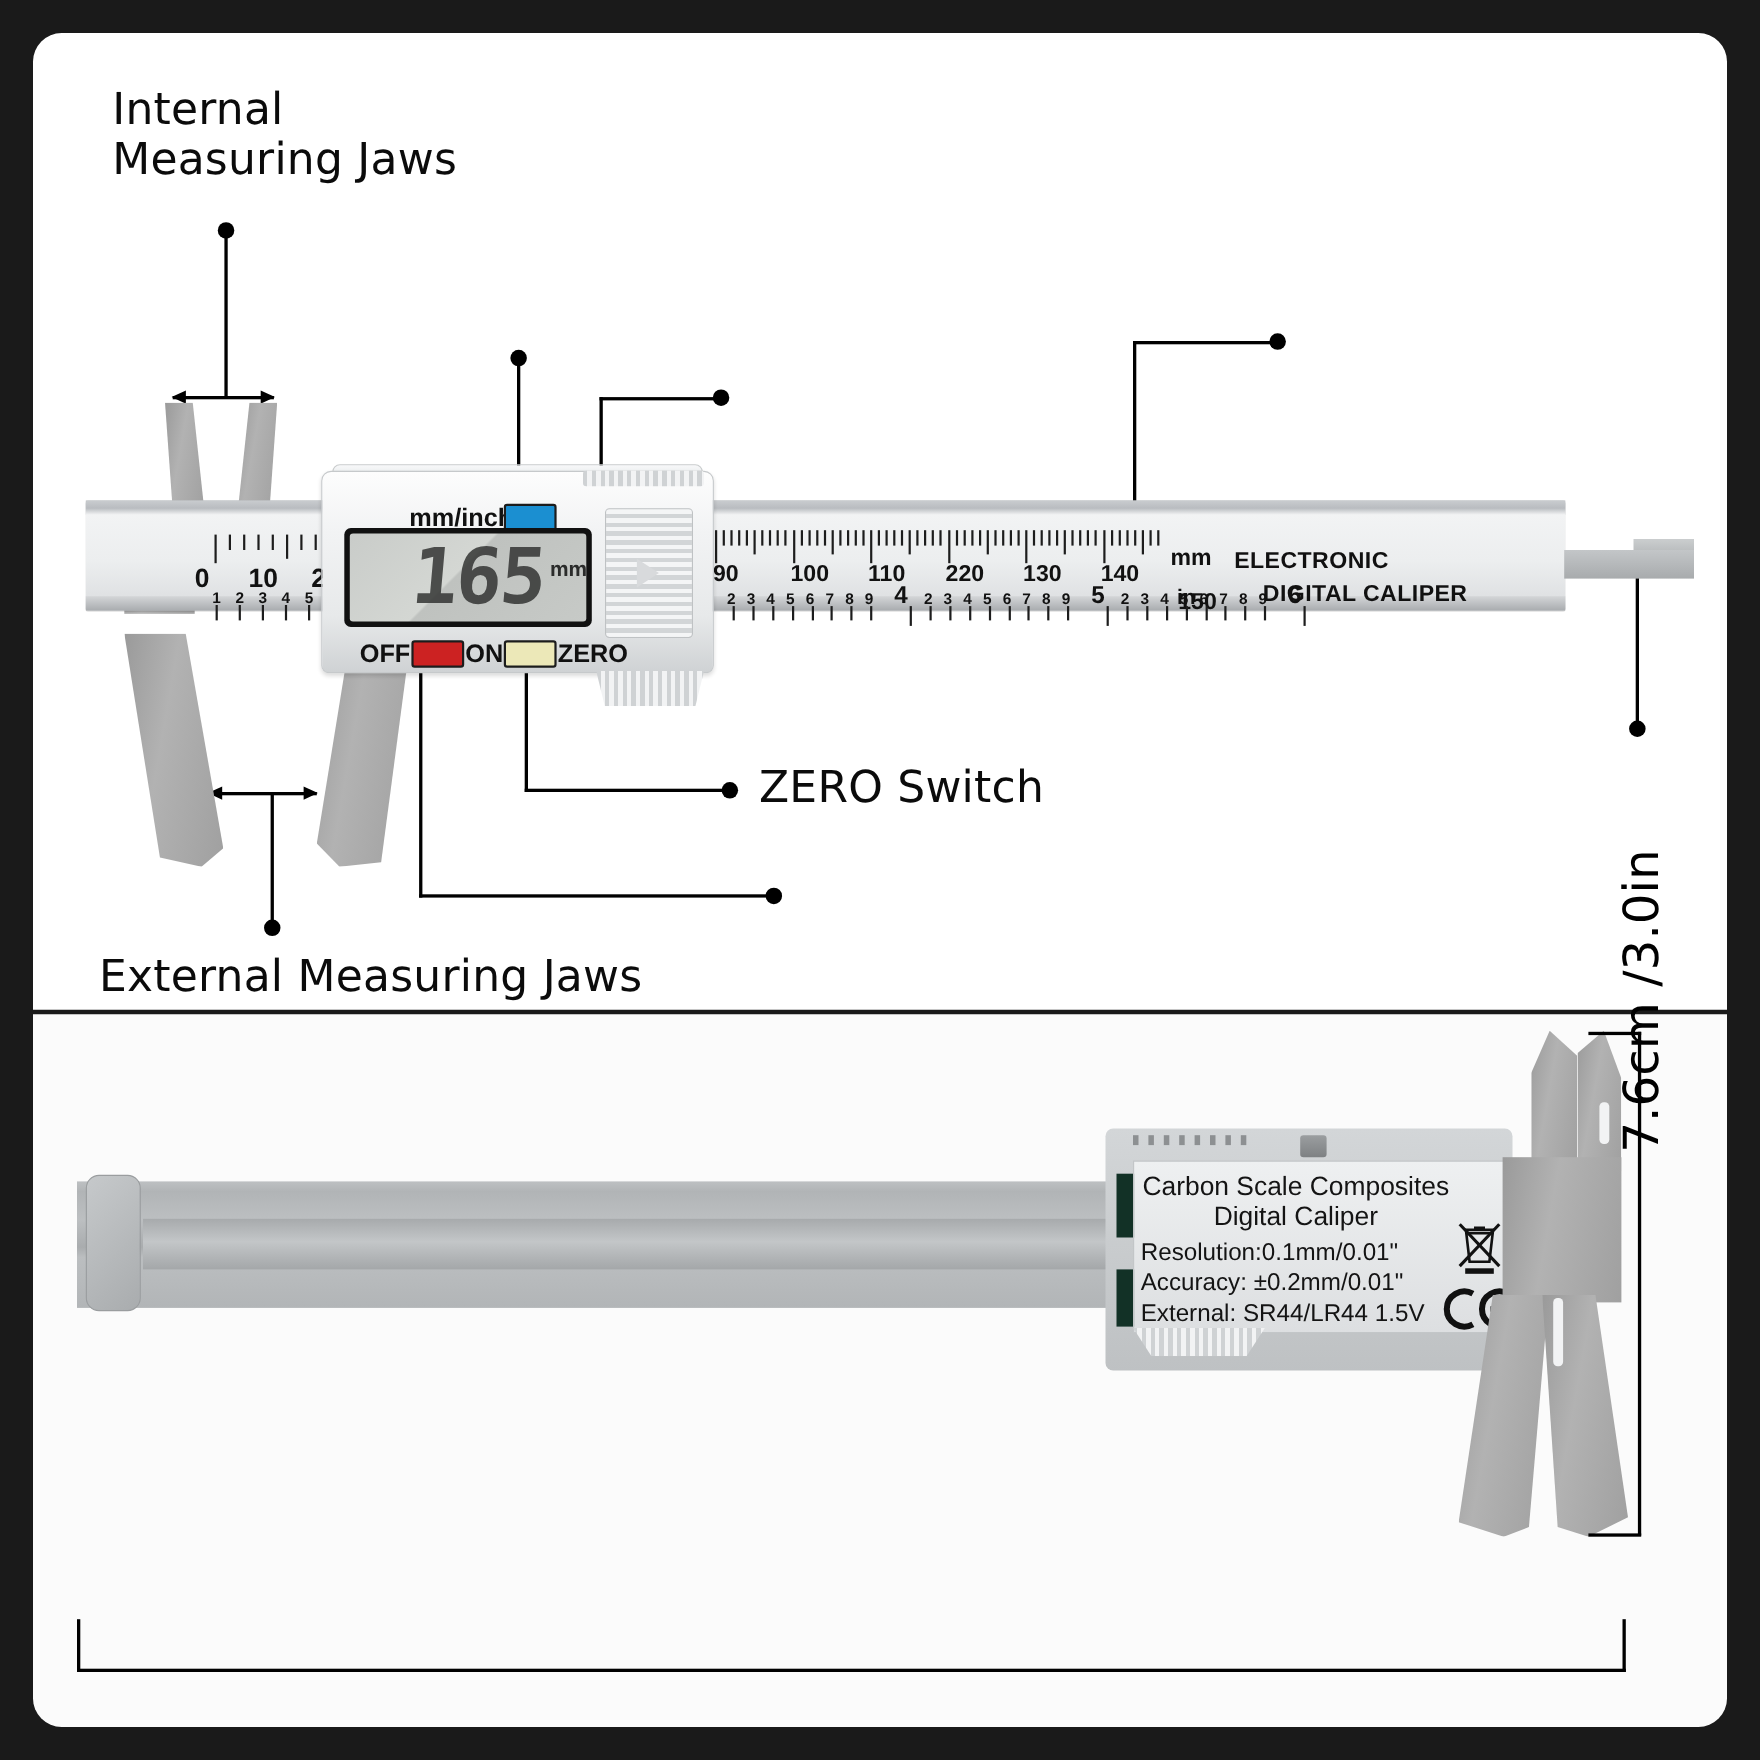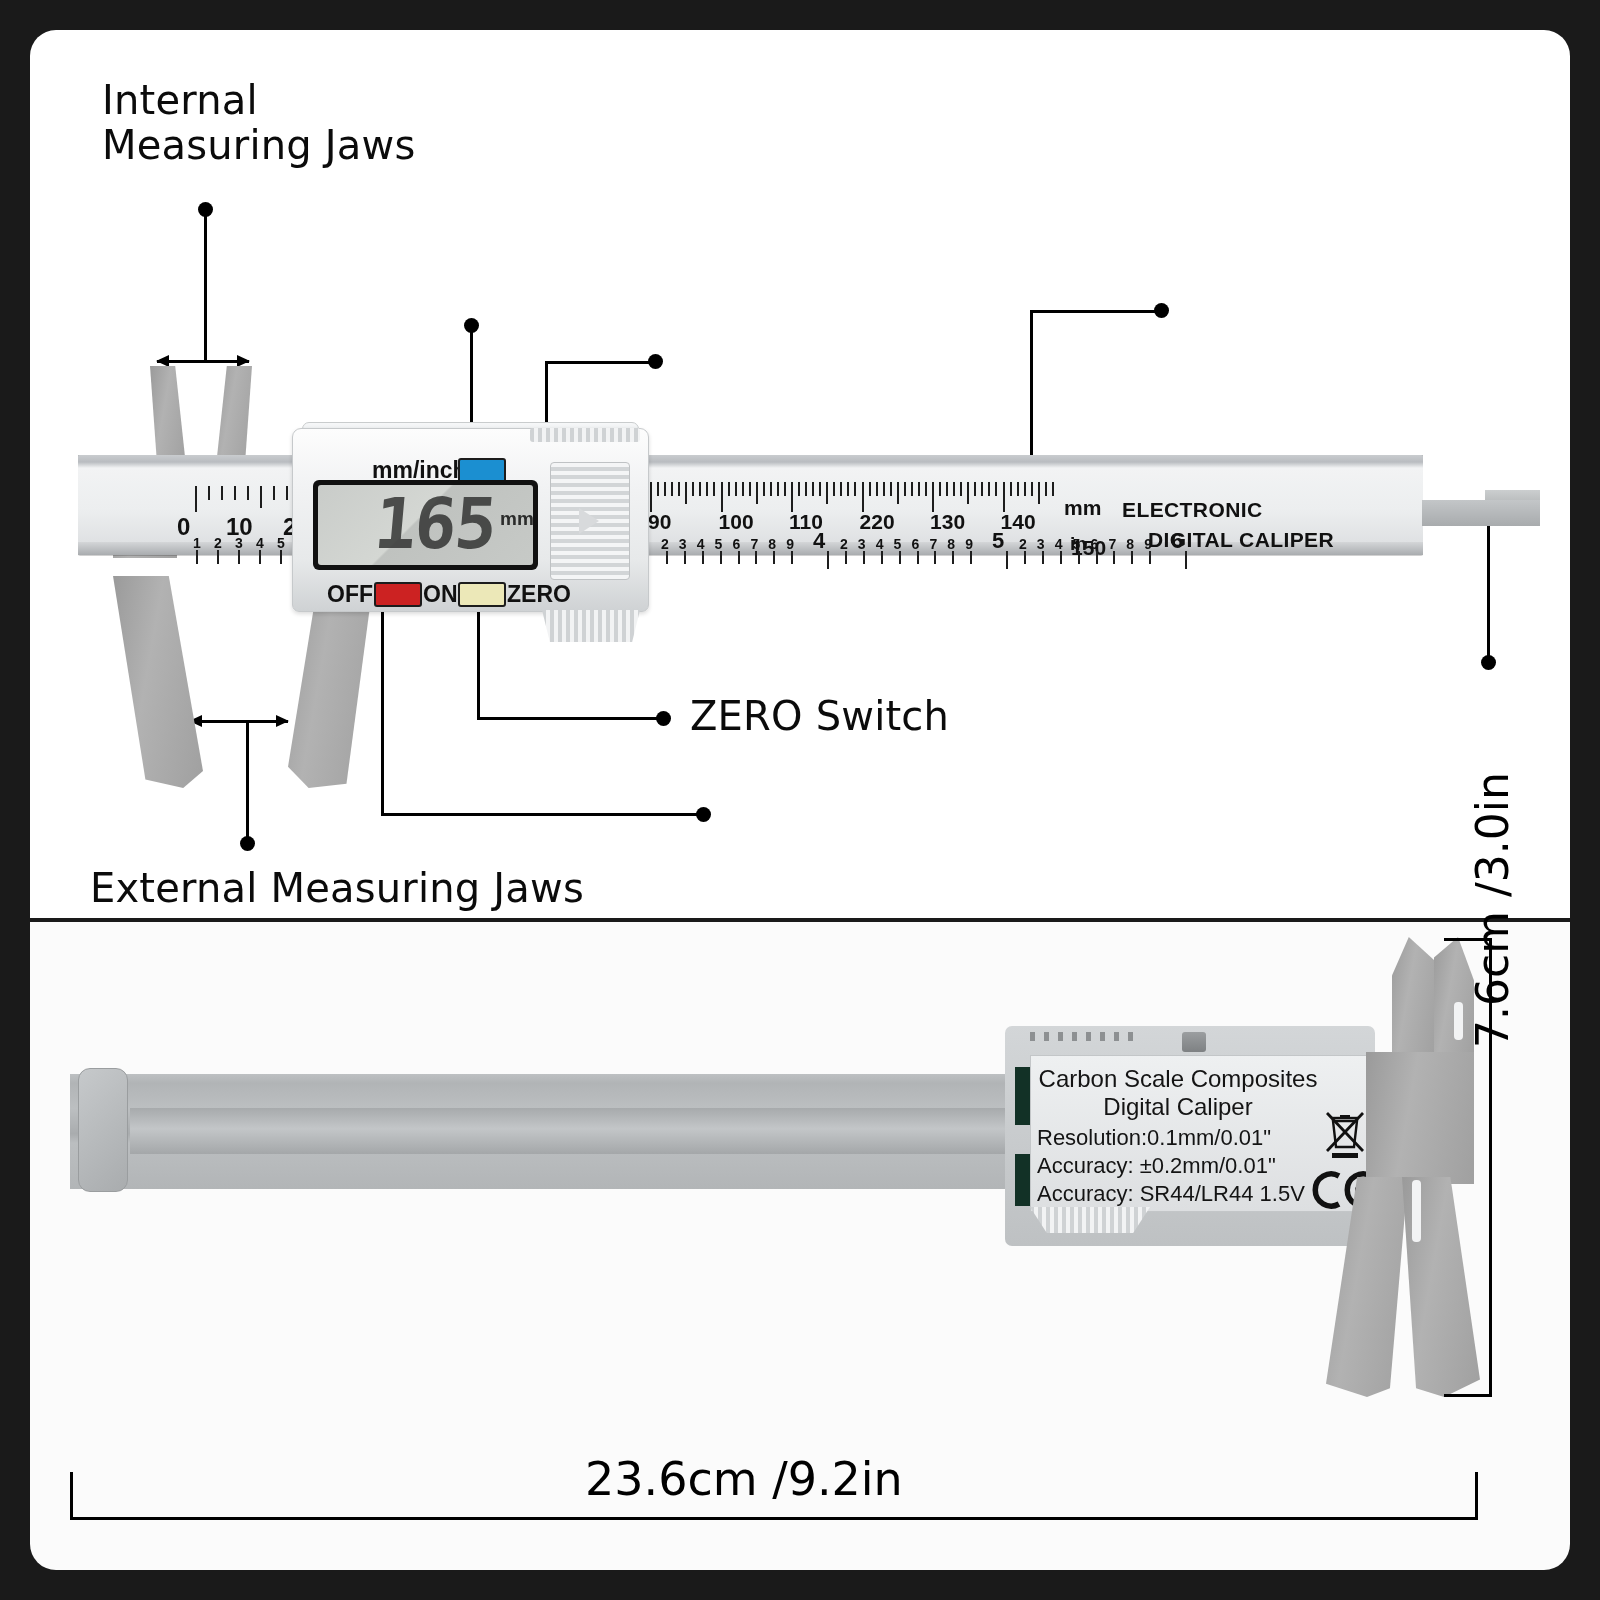--- a/index.html
+++ b/index.html
@@ -371,21 +371,21 @@
       <div class="pin" style="left:1084px;top:110px;"></div>
       <div class="pin" style="left:1098px;top:110px;"></div>
       <div style="position:absolute;left:1152px;top:110px;width:24px;height:20px;
                   background:linear-gradient(180deg,#9b9ea0,#7e8183);border-radius:3px;"></div>
 
       <div id="blabel"></div>
       <div class="blabtxt" style="left:1008px;top:143px;font-size:24px;width:280px;text-align:center;">Carbon Scale Composites</div>
       <div class="blabtxt" style="left:1008px;top:171px;font-size:24px;width:280px;text-align:center;">Digital Caliper</div>
       <div class="blabtxt" style="left:1007px;top:203px;font-size:22px;">Resolution:0.1mm/0.01"</div>
       <div class="blabtxt" style="left:1007px;top:231px;font-size:22px;">Accuracy: ±0.2mm/0.01"</div>
-      <div class="blabtxt" style="left:1007px;top:259px;font-size:22px;">Accuracy: SR44/LR44 1.5V</div>
+      <div class="blabtxt" style="left:1007px;top:259px;font-size:22px;">External: SR44/LR44 1.5V</div>
 
       <svg style="position:absolute;left:1293px;top:185px;" width="44" height="52" viewBox="0 0 44 52">
         <path d="M10 14 h24 l-3 26 h-18 z" fill="none" stroke="#111" stroke-width="2.4"></path>
         <path d="M8 11 h28" stroke="#111" stroke-width="2.4"></path>
         <path d="M17 8 h10 v3 h-10 z" fill="#111"></path>
         <path d="M4 6 L40 44" stroke="#111" stroke-width="2.8"></path>
         <path d="M40 6 L4 44" stroke="#111" stroke-width="2.8"></path>
         <rect x="9" y="46" width="26" height="5" fill="#111"></rect>
       </svg>
 
@@ -414,18 +414,17 @@
 
       <div class="dimline" style="left:1459px;top:16px;width:3px;height:458px;"></div>
       <div class="dimline" style="left:1414px;top:16px;width:48px;height:3px;"></div>
       <div class="dimline" style="left:1414px;top:472px;width:48px;height:3px;"></div>
       <div class="dimtxt" style="left:1437px;top:126px;font-size:44px;transform:rotate(-90deg);
                   transform-origin:0 0;width:250px;">7.6cm /3.0in</div>
 
       <div class="dimline" style="left:40px;top:595px;width:1408px;height:3px;"></div>
       <div class="dimline" style="left:40px;top:550px;width:3px;height:48px;"></div>
       <div class="dimline" style="left:1445px;top:550px;width:3px;height:48px;"></div>
-      <div class="dimtxt" style="left:555px;top:530px;font-size:46px;">23.6cm /9.2in</div>
 
     </div>
   </div>
 
 </div>
 
 </body></html>

